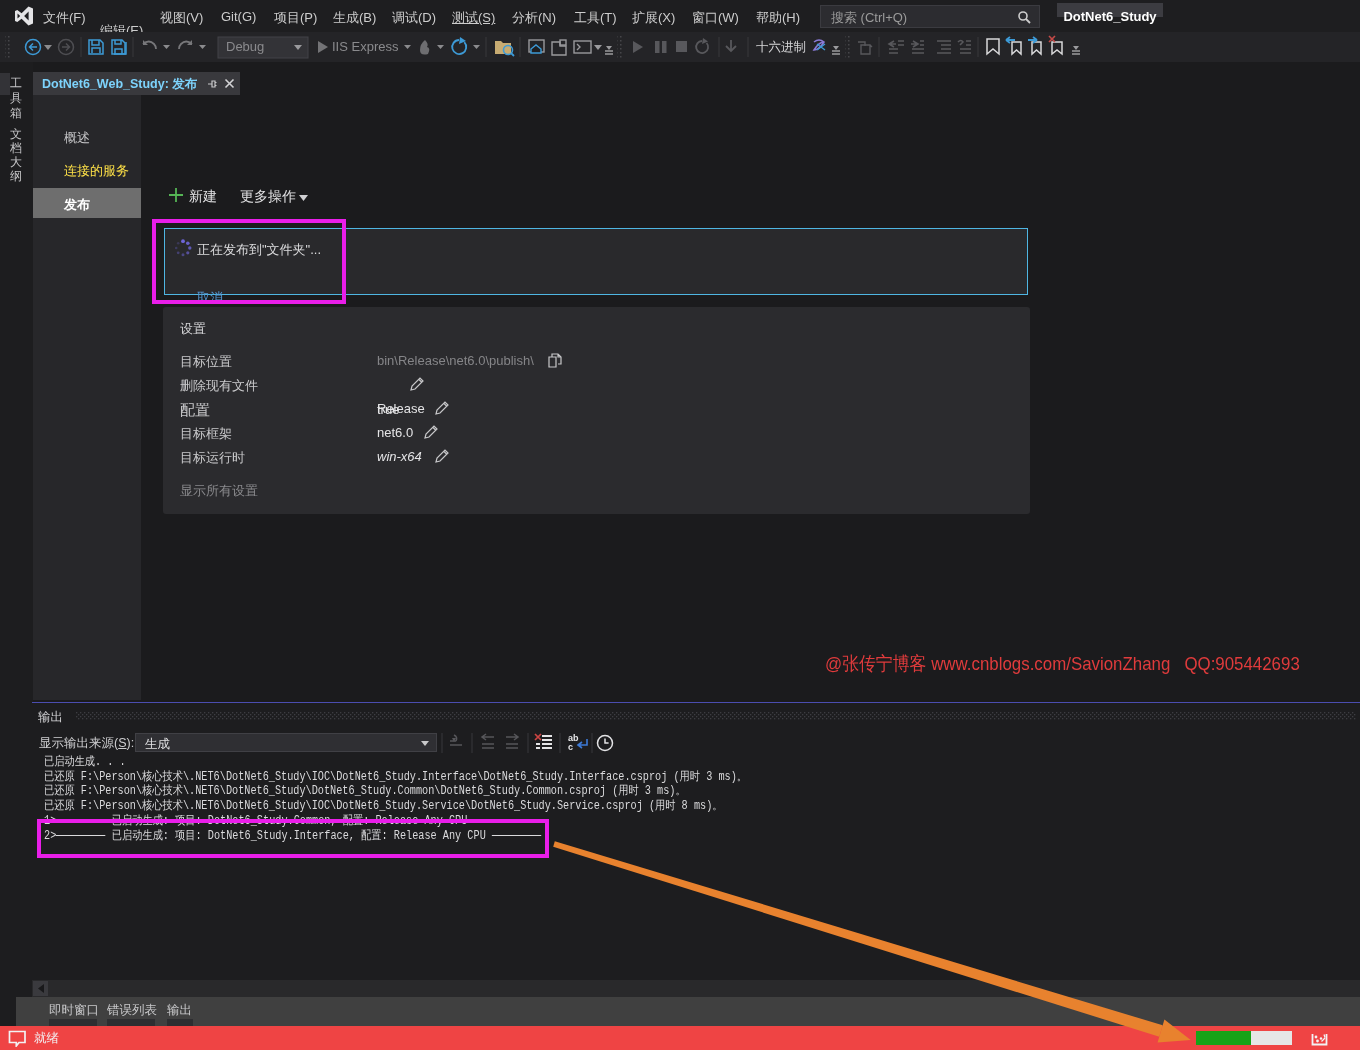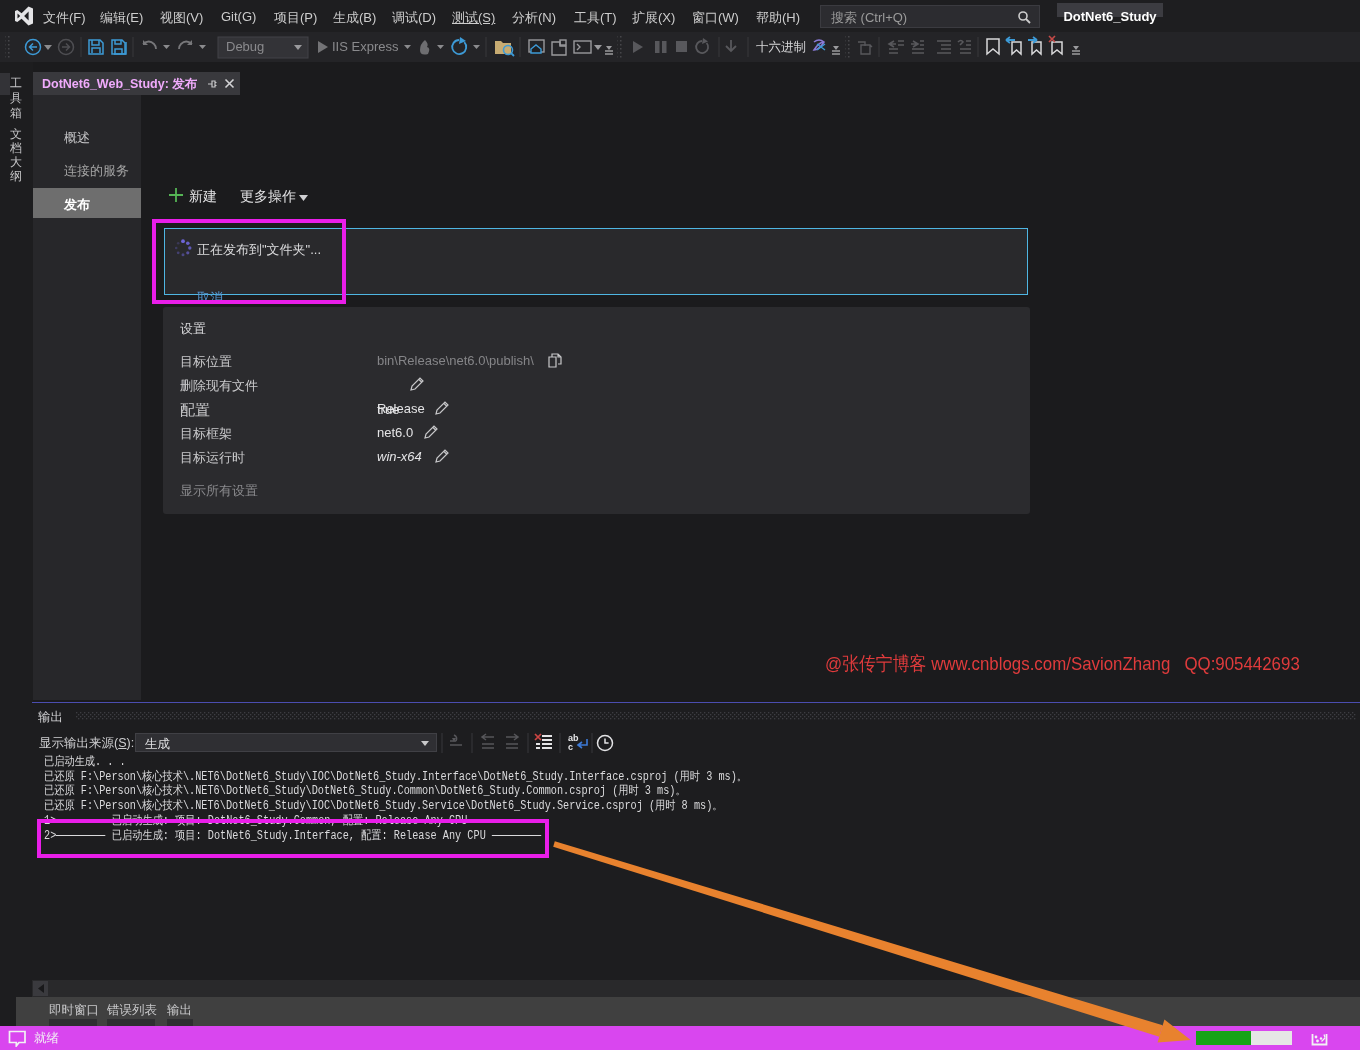--- a/index.html
+++ b/index.html
@@ -12,21 +12,21 @@
 </style>
 </head>
 <body>
 <div id="page">
 
   <div class="abs" id="titlebar" style="left:0;top:0;width:1360px;height:32px;background:#1e1e20;">
     <svg class="abs" style="left:12px;top:4px;" width="24" height="24" viewBox="0 0 24 24">
       <path fill="#e4e4e6" d="M16.5 2.5 L9.6 9.2 L5.3 5.9 L3 7 L3 17 L5.3 18.1 L9.6 14.8 L16.5 21.5 L21 19.6 L21 4.4 Z M5.5 14.6 L5.5 9.4 L8.2 12 Z M12.1 12 L16.6 7.6 L16.6 16.4 Z"></path>
     </svg>
     <div class="abs menu-item" style="left:43px;top:9px;">文件(F)</div>
-    <div class="abs menu-item" style="left:100px;top:9px;">编辑(E)</div>
+    <div class="abs menu-item" style="left:100px;top:22px;">编辑(E)</div>
     <div class="abs menu-item" style="left:160px;top:9px;">视图(V)</div>
     <div class="abs menu-item" style="left:221px;top:9px;">Git(G)</div>
     <div class="abs menu-item" style="left:274px;top:9px;">项目(P)</div>
     <div class="abs menu-item" style="left:333px;top:9px;">生成(B)</div>
     <div class="abs menu-item" style="left:392px;top:9px;">调试(D)</div>
     <div class="abs menu-item" style="left:452px;top:9px;text-decoration:underline;">测试(S)</div>
     <div class="abs menu-item" style="left:512px;top:9px;">分析(N)</div>
     <div class="abs menu-item" style="left:574px;top:9px;">工具(T)</div>
     <div class="abs menu-item" style="left:632px;top:9px;">扩展(X)</div>
     <div class="abs menu-item" style="left:692px;top:9px;">窗口(W)</div>
@@ -160,21 +160,21 @@
         <path d="M1052 10 h10 v12 l-5 -4 l-5 4 z" fill="none" stroke="#d8d8da" stroke-width="1.5"></path>
         <path d="M1049 4 l6 6 M1055 4 l-6 6" stroke="#c54a48" stroke-width="1.6"></path>
       </g>
       <path d="M1072 19 h8 M1072 22 h8" stroke="#9a9a9d" stroke-width="1.5"></path>
       <path d="M1073 14 l6 0 l-3 4 z" fill="#9a9a9d"></path>
     </svg>
   </div>
 
   <div class="abs" id="tabwell" style="left:0;top:62px;width:1360px;height:33px;background:#1b1b1d;">
     <div class="abs" style="left:33px;top:10px;width:207px;height:23px;background:#39393d;">
-      <span class="abs" style="left:9px;top:4px;color:#f0abfc;font-size:12.5px;font-weight:bold;">DotNet6_Web_Study: 发布</span>
+      <span class="abs" style="left:9px;top:4px;color:#7dd3fc;font-size:12.5px;font-weight:bold;">DotNet6_Web_Study: 发布</span>
       <svg class="abs" style="left:173px;top:6px;" width="12" height="12" viewBox="0 0 12 12">
         <path d="M2 6 h4 M6 3 h3 v6 h-3 z M9 4.5 h1.5 M9 7.5 h1.5" stroke="#c8c8ca" stroke-width="1.2" fill="none"></path>
       </svg>
       <svg class="abs" style="left:191px;top:6px;" width="11" height="11" viewBox="0 0 11 11">
         <path d="M1.5 1.5 L9.5 9.5 M9.5 1.5 L1.5 9.5" stroke="#d4d4d6" stroke-width="1.6"></path>
       </svg>
     </div>
   </div>
 
   <div class="abs" id="leftrail" style="left:0;top:62px;width:33px;height:964px;background:#1d1d1f;">
@@ -183,21 +183,21 @@
     <div class="abs" style="left:10px;top:28px;color:#c5c5c7;font-size:12px;">具</div>
     <div class="abs" style="left:10px;top:43px;color:#c5c5c7;font-size:12px;">箱</div>
     <div class="abs" style="left:10px;top:64px;color:#c5c5c7;font-size:12px;">文</div>
     <div class="abs" style="left:10px;top:78px;color:#c5c5c7;font-size:12px;">档</div>
     <div class="abs" style="left:10px;top:92px;color:#c5c5c7;font-size:12px;">大</div>
     <div class="abs" style="left:10px;top:106px;color:#c5c5c7;font-size:12px;">纲</div>
   </div>
 
   <div class="abs" id="navpanel" style="left:33px;top:95px;width:108px;height:605px;background:#27272a;">
     <div class="abs" style="left:31px;top:34px;color:#c8c8ca;font-size:13px;">概述</div>
-    <div class="abs" style="left:31px;top:67px;color:#a3a3a3;font-size:13px;">连接的服务</div>
+    <div class="abs" style="left:31px;top:67px;color:#fde047;font-size:13px;">连接的服务</div>
     <div class="abs" style="left:0;top:93px;width:108px;height:30px;background:#6e6e6e;"></div>
     <div class="abs" style="left:31px;top:101px;color:#ffffff;font-size:13px;font-weight:bold;">发布</div>
   </div>
 
   <div class="abs" id="main" style="left:141px;top:95px;width:1219px;height:605px;background:#1b1b1d;">
 
 
     <svg class="abs" style="left:27px;top:92px;" width="16" height="16" viewBox="0 0 16 16">
       <path d="M8 1 V15 M1 8 H15" stroke="#55b455" stroke-width="1.8"></path>
     </svg>
@@ -318,21 +318,21 @@
 
   <div class="abs" style="left:16px;top:997px;width:1360px;height:29px;background:#404040;">
     <span class="abs" style="left:33px;top:5px;color:#c8c8ca;font-size:12.5px;">即时窗口</span>
     <span class="abs" style="left:91px;top:5px;color:#c8c8ca;font-size:12.5px;">错误列表</span>
     <span class="abs" style="left:151px;top:5px;color:#c8c8ca;font-size:12.5px;">输出</span>
     <div class="abs" style="left:33px;top:22px;width:48px;height:7px;background:#2e2e31;"></div>
     <div class="abs" style="left:91px;top:22px;width:48px;height:7px;background:#2e2e31;"></div>
     <div class="abs" style="left:151px;top:22px;width:26px;height:7px;background:#2e2e31;"></div>
   </div>
 
-  <div class="abs" id="bottombar" style="left:0;top:1026px;width:1360px;height:24px;background:#d946ef;">
+  <div class="abs" id="bottombar" style="left:0;top:1026px;width:1360px;height:24px;background:#ef4444;">
     <svg class="abs" style="left:8px;top:4px;" width="20" height="17" viewBox="0 0 20 17">
       <path d="M1.5 1.5 h15.5 v11 h-6 l-2.7 3.5 v-3.5 h-6.8 z" fill="none" stroke="#f2f2f4" stroke-width="1.7"></path>
     </svg>
     <span class="abs" style="left:34px;top:4px;color:#f2f2f4;font-size:12.5px;">就绪</span>
     <div class="abs" style="left:1196px;top:5px;width:96px;height:14px;background:#e6e6e6;">
       <div class="abs" style="left:0;top:0;width:55px;height:14px;background:#17a317;"></div>
     </div>
     <svg class="abs" style="left:1311px;top:5px;" width="17" height="15" viewBox="0 0 17 15">
       <path d="M1.5 3 v10.5 h14 V3" fill="none" stroke="#f2f2f4" stroke-width="1.8"></path>
       <circle cx="5" cy="6" r="1.4" fill="#f2f2f4"></circle>

